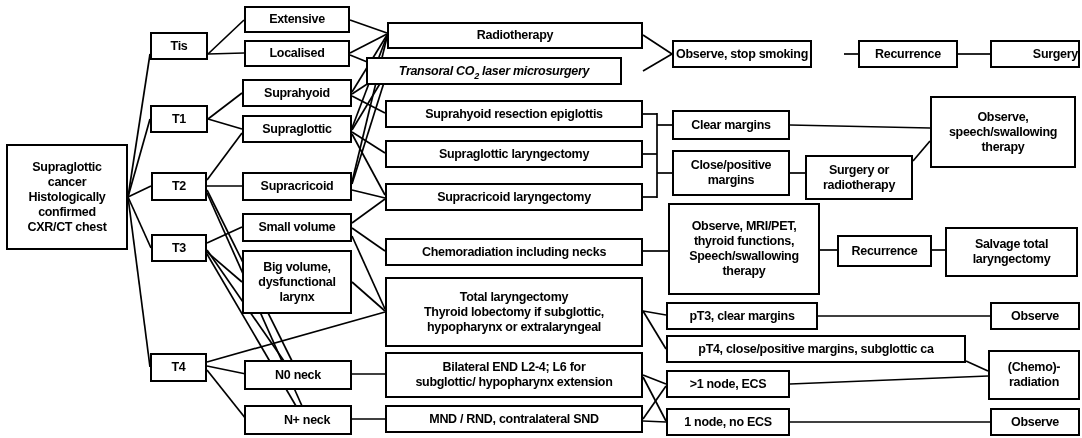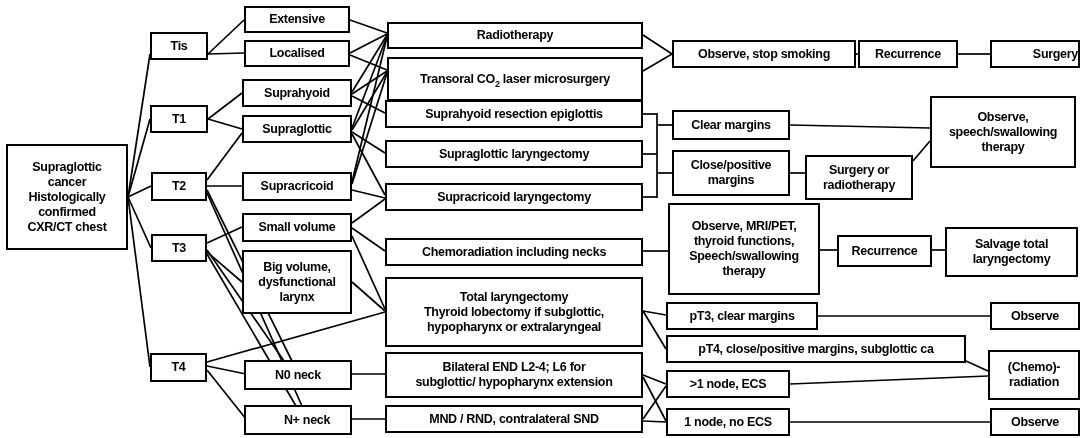--- a/index.html
+++ b/index.html
@@ -160,21 +160,21 @@
   <div class="node" style="left:244px;top:360px;width:108px;height:30px;">
       <span class="lbl">N0 neck</span>
     </div>
   <div class="node" style="left:244px;top:405px;width:108px;height:30px;padding-left:18px;">
       <span class="lbl">N+ neck</span>
     </div>
 
   <div class="node" style="left:387px;top:22px;width:256px;height:27px;">
       <span class="lbl">Radiotherapy</span>
     </div>
-  <div class="node" style="left:387px;top:57px;width:256px;height:44px;">
+  <div class="node" style="left:366px;top:57px;width:256px;height:28px;font-style:italic;">
       <span class="lbl"><span>Transoral CO</span><sub>2</sub><span> laser microsurgery</span></span>
     </div>
   <div class="node" style="left:385px;top:100px;width:258px;height:28px;">
       <span class="lbl">Suprahyoid resection epiglottis</span>
     </div>
   <div class="node" style="left:385px;top:140px;width:258px;height:28px;">
       <span class="lbl">Supraglottic laryngectomy</span>
     </div>
   <div class="node" style="left:385px;top:183px;width:258px;height:28px;">
       <span class="lbl">Supracricoid laryngectomy</span>
@@ -188,21 +188,21 @@
 hypopharynx  or extralaryngeal</span>
     </div>
   <div class="node" style="left:385px;top:352px;width:258px;height:46px;">
       <span class="lbl">Bilateral END L2-4; L6 for
 subglottic/ hypopharynx extension</span>
     </div>
   <div class="node" style="left:385px;top:405px;width:258px;height:28px;">
       <span class="lbl">MND / RND, contralateral SND</span>
     </div>
 
-  <div class="node" style="left:672px;top:40px;width:184px;height:28px;">
+  <div class="node" style="left:672px;top:40px;width:140px;height:28px;">
       <span class="lbl">Observe, stop smoking</span>
     </div>
   <div class="node" style="left:672px;top:110px;width:118px;height:30px;">
       <span class="lbl">Clear margins</span>
     </div>
   <div class="node" style="left:672px;top:150px;width:118px;height:46px;">
       <span class="lbl">Close/positive
 margins</span>
     </div>
   <div class="node" style="left:668px;top:203px;width:152px;height:92px;">

